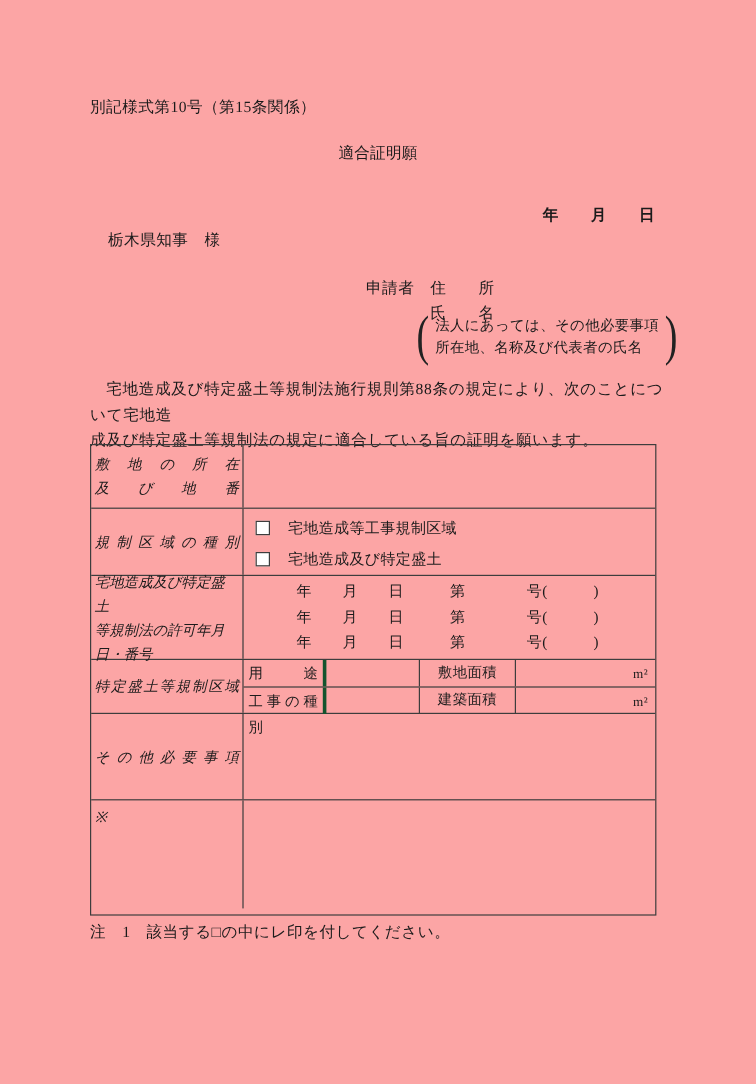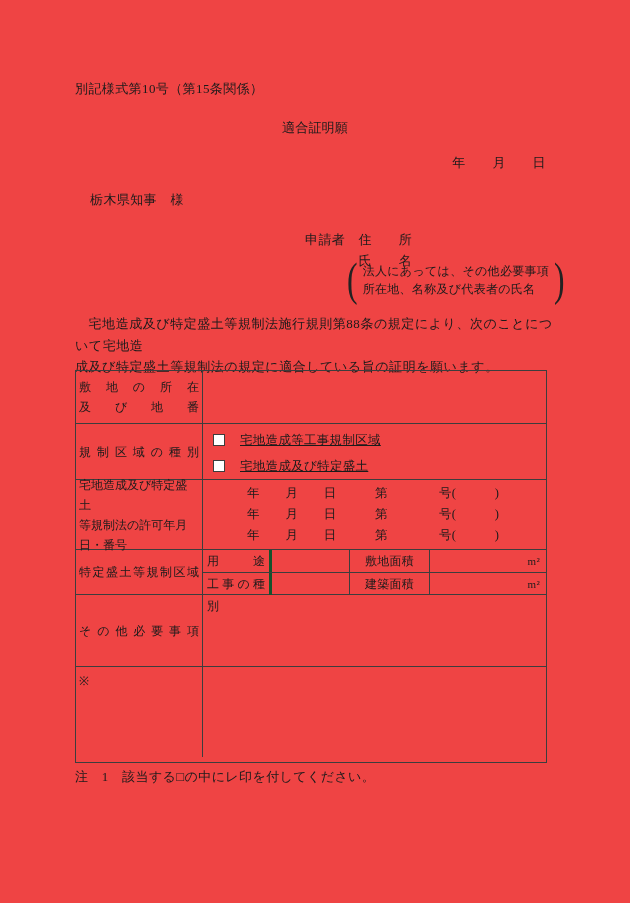--- a/index.html
+++ b/index.html
@@ -1,17 +1,17 @@
 <!DOCTYPE html>
 <html><head>
 <meta charset="utf-8">
 <style>
   html,body { margin:0; padding:0; background:#ffffff; }
   .page {
-    position:relative; width:630px; height:903px; background:#ef4444;
+    position:relative; width:630px; height:903px; background:#fca5a5;
     font-family:"Liberation Serif","DejaVu Serif",serif;
     font-size:13px; color:#1b1b1b; overflow:hidden;
     letter-spacing:0.4px;
   }
   .abs { position:absolute; }
   .pre { white-space:pre-line; }
   .center { width:100%; text-align:center; }
   .right { text-align:right; }
 
   
@@ -27,69 +27,69 @@
   .tbl {
     position:absolute; left:75px; top:370px; width:472px; height:393px;
     border:1px solid #3d3d3d; box-sizing:border-box;
     font-size:12.5px; letter-spacing:0.3px;
   }
   .trow { display:flex; border-top:1px solid #3d3d3d; box-sizing:border-box; }
   .trow:first-child { border-top:none; }
   .tlabel {
     width:127px; border-right:1px solid #3d3d3d; box-sizing:border-box;
     padding:2px 3px; display:flex; flex-direction:column; justify-content:center;
-    font-size:12px; letter-spacing:0;
+    font-size:12px; letter-spacing:0;font-style:italic;
   }
   .tlabel .just { text-align:justify; text-align-last:justify; white-space:pre-line; line-height:20px; }
   .tlabel .plain { text-align:left; white-space:pre-line; line-height:20px; }
   .tcontent { flex:1; box-sizing:border-box; position:relative; }
 
   .r1 { height:52px; }
   .r2 { height:56px; }
   .r3 { height:70px; }
   .r4 { height:45px; }
   .r5 { height:72px; }
   .r6 { height:91px; }
 
   
-  .cb-area { padding:3px 0 0 10px;text-decoration:underline; }
+  .cb-area { padding:3px 0 0 10px; }
   .cbline { line-height:26px; display:flex; align-items:center; }
   .cbbox {
     display:inline-block; width:10px; height:10px;
     border:1px solid #3d3d3d; margin-right:15px; background:#fff;
   }
 
   
   .permit-lines { padding:3px 0 0 44px; }
   .permit-line { line-height:21px; white-space:pre; }
 
   
   .r4sub { display:flex; height:22px; line-height:22px; box-sizing:border-box; }
   .r4sub.first { border-bottom:1px solid #3d3d3d; height:23px; line-height:22px; }
   .c1 { width:69px; border-right:3px solid #14532d; box-sizing:border-box; padding:0 4px;
         text-align:justify; text-align-last:justify; font-size:12px; letter-spacing:0; }
   .c2 { width:78px; border-right:1px solid #3d3d3d; box-sizing:border-box; }
-  .c3 { width:80px; border-right:1px solid #3d3d3d; box-sizing:border-box; text-align:center; font-size:12px; }
+  .c3 { width:80px; border-right:1px solid #3d3d3d; box-sizing:border-box; text-align:center; font-size:12px;font-family:Liberation Mono, monospace; }
   .c4 { flex:1; text-align:right; padding-right:6px; box-sizing:border-box; }
   .c4 .unit { font-size:11px; }
 
   .office-label { justify-content:flex-start; padding-top:4px; }
 
   .notes { line-height:22px; }
 </style>
 </head>
 <body>
 
 <div class="page">
 
   <div class="abs" style="left:75px; top:80px;">別記様式第10号（第15条関係）</div>
 
   <div class="abs center" style="left:0; top:119px; letter-spacing:0.2px;">適合証明願</div>
 
-  <div class="abs right" style="right:84px; top:154px;">年　　月　　日</div>
+  <div class="abs right" style="right:84px; top:170px;font-weight:bold;">年　　月　　日</div>
 
   <div class="abs" style="left:90px; top:191px;">栃木県知事　様</div>
 
   <div class="abs pre" style="left:305px; top:229px; line-height:21px;">申請者　住　　所
 　　　　氏　　名</div>
 
   <div class="abs bracket-row" style="left:345px; top:262px;">
     <span class="bracket">(</span>
     <span class="bracket-text pre">法人にあっては、その他必要事項
 所在地、名称及び代表者の氏名</span>

